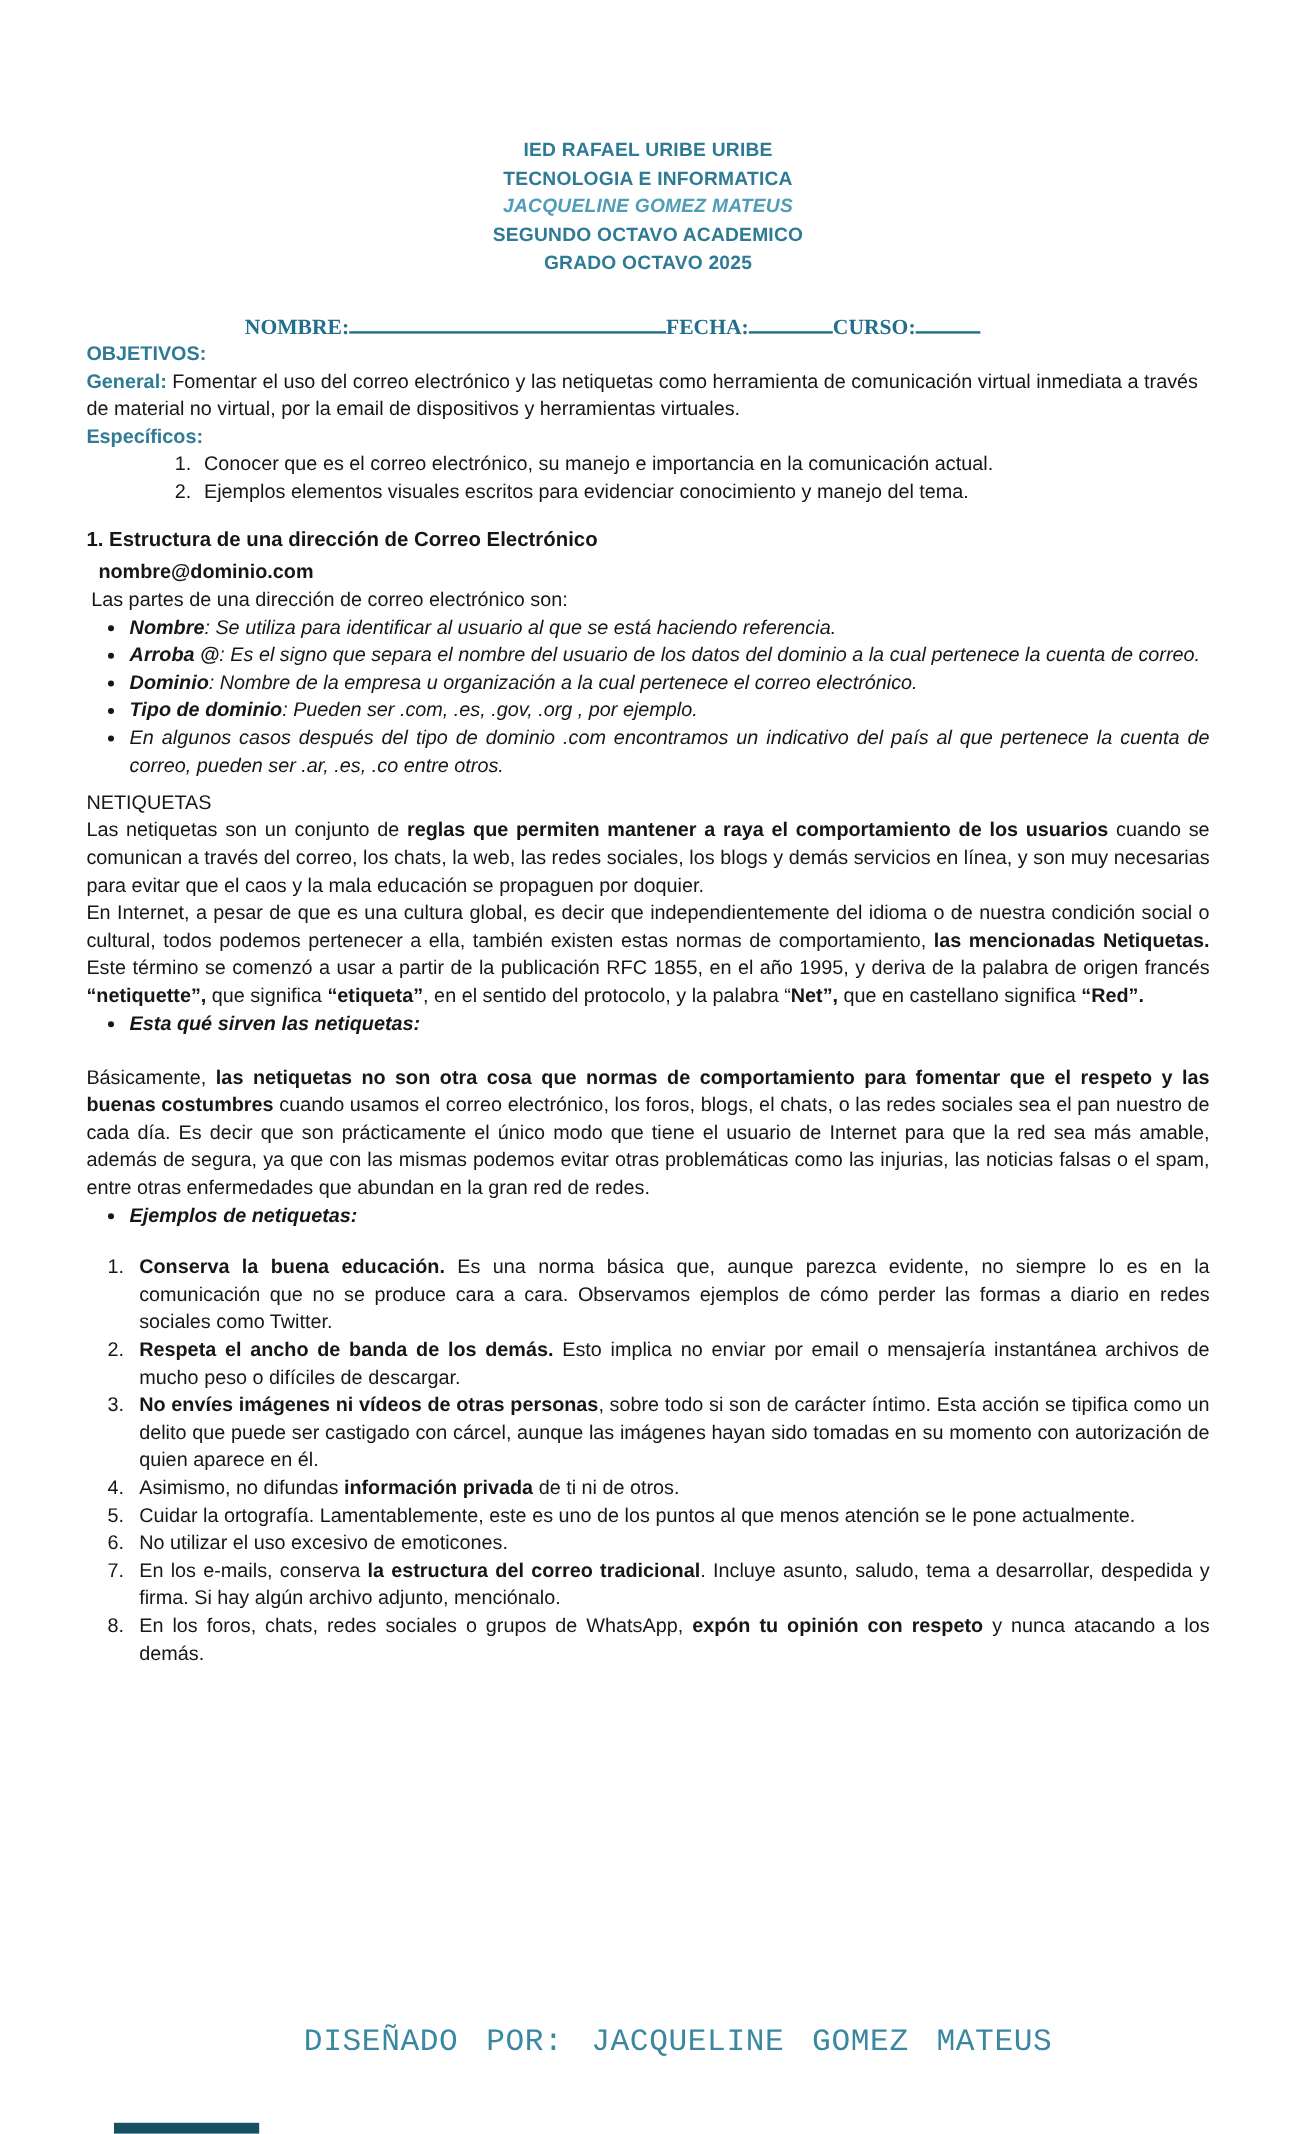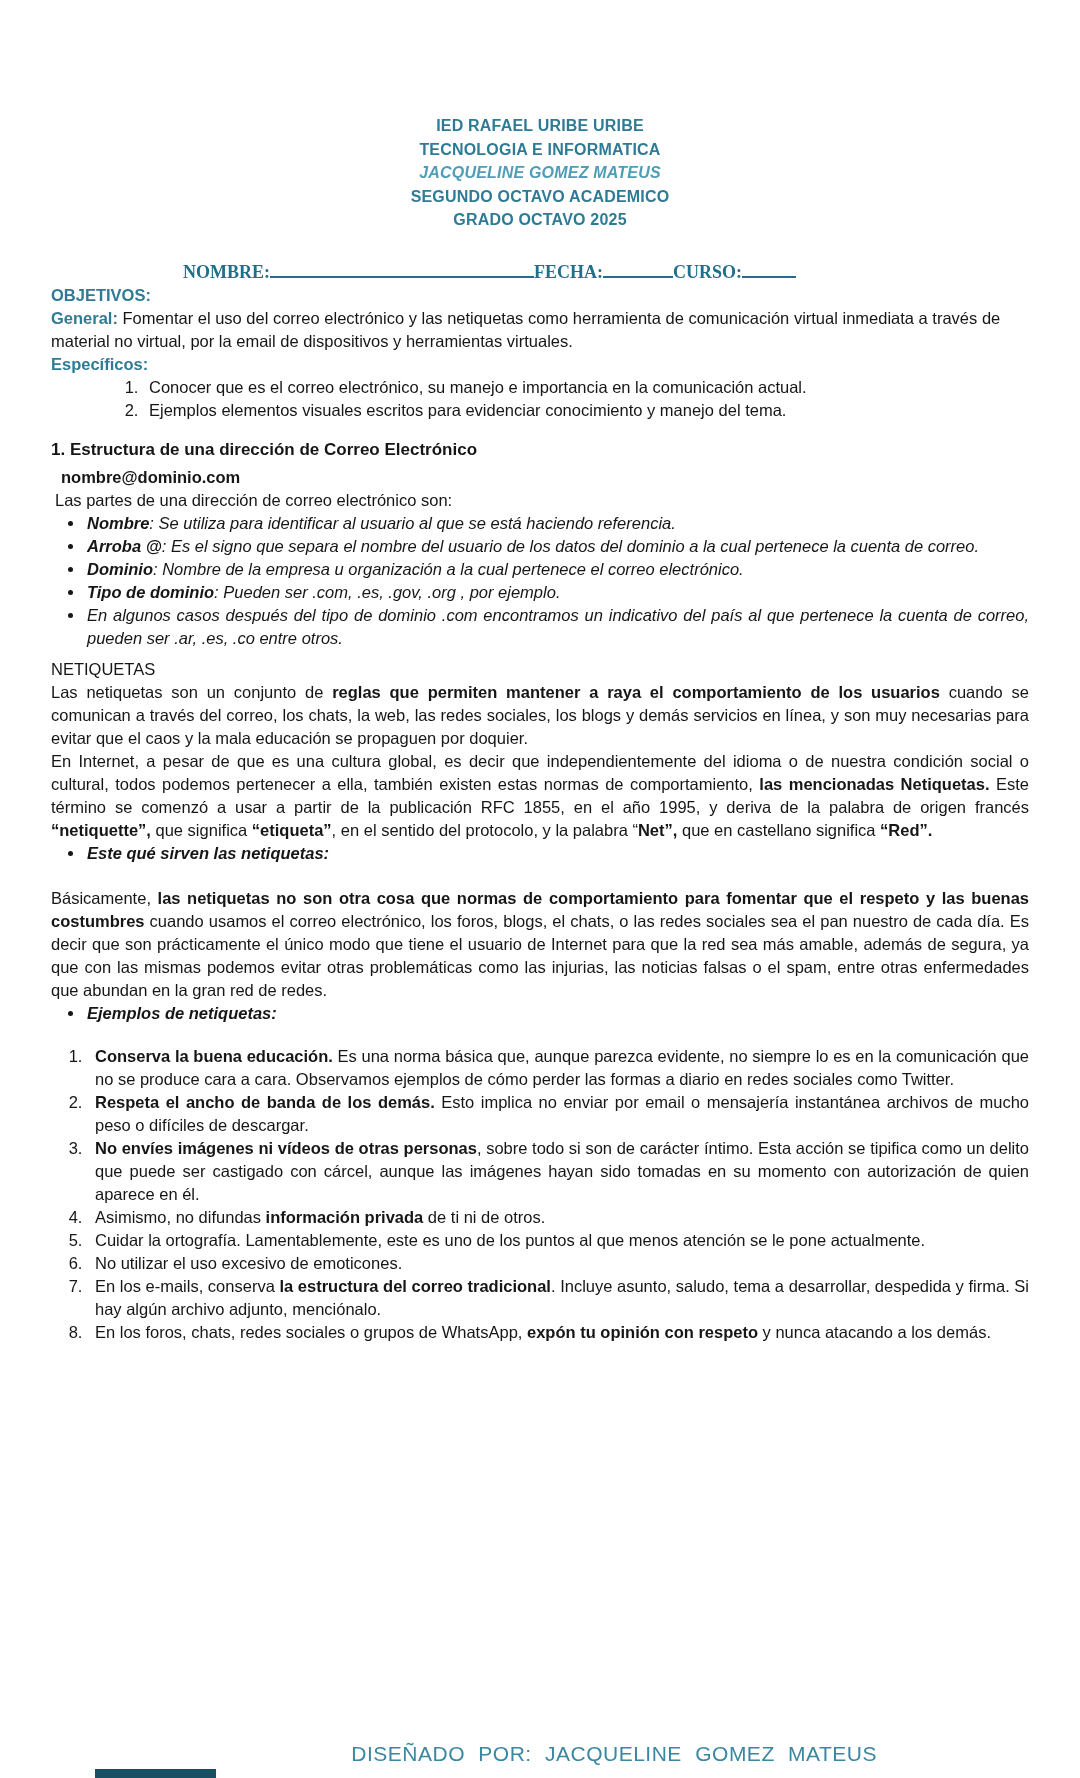--- a/index.html
+++ b/index.html
@@ -12,21 +12,21 @@
   }
   *{box-sizing:border-box;}
   html,body{margin:0;padding:0;}
   body{
     width:1080px;height:1778px;
     background:#ffffff;
     font-family:"Liberation Sans", sans-serif;
     font-size:16.5px;line-height:23px;color:var(--ink);
     position:relative;overflow:hidden;
   }
-  .page{width:100%;height:100%;padding:0 51px;position:relative;}
+  .page{width:100%;height:100%;padding:0 72px;position:relative;}
 
   
   .doc-header{padding-top:114px;text-align:center;color:var(--teal);font-weight:bold;font-size:16px;line-height:23.5px;letter-spacing:.2px;}
   .doc-header .italic-line{font-style:italic;font-weight:bold;color:var(--teal-italic);}
 
   
   .fields-row{margin-top:28px;margin-left:132px;font-family:"Liberation Serif", serif;font-weight:bold;font-size:18px;color:var(--teal-serif);white-space:nowrap;line-height:24px;}
   .blank{display:inline-block;border-bottom:2px solid var(--teal-serif);height:14px;vertical-align:baseline;}
   .blank.b-nombre{width:264px;}
   .blank.b-fecha{width:70px;}
@@ -52,23 +52,23 @@
 
   .netiquetas-title{margin-top:8px;}
 
   ol.num-list{margin:0;padding-left:36px;}
   ol.num-list li{padding-left:8px;text-align:justify;}
 
   .spacer-20{height:20px;}
   .spacer-22{height:22px;}
 
   .doc-footer{
-    position:absolute;top:1742px;right:203px;
-    font-family:Liberation Sans, sans-serif;
-    font-size:21px;color:var(--teal-footer);
+    position:absolute;top:1690px;right:203px;
+    font-family:Liberation Mono, monospace;
+    font-size:26px;color:var(--teal-footer);
     word-spacing:7px;letter-spacing:.5px;white-space:nowrap;
   }
   .bottom-bar{position:absolute;left:95px;top:1769px;width:121px;height:9px;background:#174f63;}
   b{font-weight:bold;}
 </style>
 </head>
 <body>
 
 <div class="page">
 
@@ -102,21 +102,21 @@
     <li class="just"><b>Dominio</b><span>: Nombre de la empresa u organización a la cual pertenece el correo electrónico.</span></li>
     <li class="just"><b>Tipo de dominio</b><span>: Pueden ser .com, .es, .gov, .org , por ejemplo.</span></li>
     <li class="just"><span>En algunos casos después del tipo de dominio .com encontramos un indicativo del país al que pertenece la cuenta de correo, pueden ser .ar, .es, .co entre otros.</span></li>
   </ul>
 
   <p class="netiquetas-title">NETIQUETAS</p>
   <p class="just"><span>Las netiquetas son un conjunto de </span><b>reglas que permiten mantener a raya el comportamiento de los usuarios</b><span> cuando se comunican a través del correo, los chats, la web, las redes sociales, los blogs y demás servicios en línea, y son muy necesarias para evitar que el caos y la mala educación se propaguen por doquier.</span></p>
   <p class="just"><span>En Internet, a pesar de que es una cultura global, es decir que independientemente del idioma o de nuestra condición social o cultural, todos podemos pertenecer a ella, también existen estas normas de comportamiento, </span><b>las mencionadas Netiquetas.</b><span> Este término se comenzó a usar a partir de la publicación RFC 1855, en el año 1995, y deriva de la palabra de origen francés </span><b>“netiquette”,</b><span> que significa </span><b>“etiqueta”</b><span>, en el sentido del protocolo, y la palabra “</span><b>Net”,</b><span> que en castellano significa </span><b>“Red”.</b></p>
 
   <ul class="dot-list single">
-    <li class="bold-item">Este qué sirven las netiquetas:</li>
+    <li class="bold-item">Esta qué sirven las netiquetas:</li>
   </ul>
 
   <div class="spacer-22"></div>
 
   <p class="just"><span>Básicamente, </span><b>las netiquetas no son otra cosa que normas de comportamiento para fomentar que el respeto y las buenas costumbres</b><span> cuando usamos el correo electrónico, los foros, blogs, el chats, o las redes sociales sea el pan nuestro de cada día. Es decir que son prácticamente el único modo que tiene el usuario de Internet para que la red sea más amable, además de segura, ya que con las mismas podemos evitar otras problemáticas como las injurias, las noticias falsas o el spam, entre otras enfermedades que abundan en la gran red de redes.</span></p>
 
   <ul class="dot-list single">
     <li class="bold-item">Ejemplos de netiquetas:</li>
   </ul>
 

